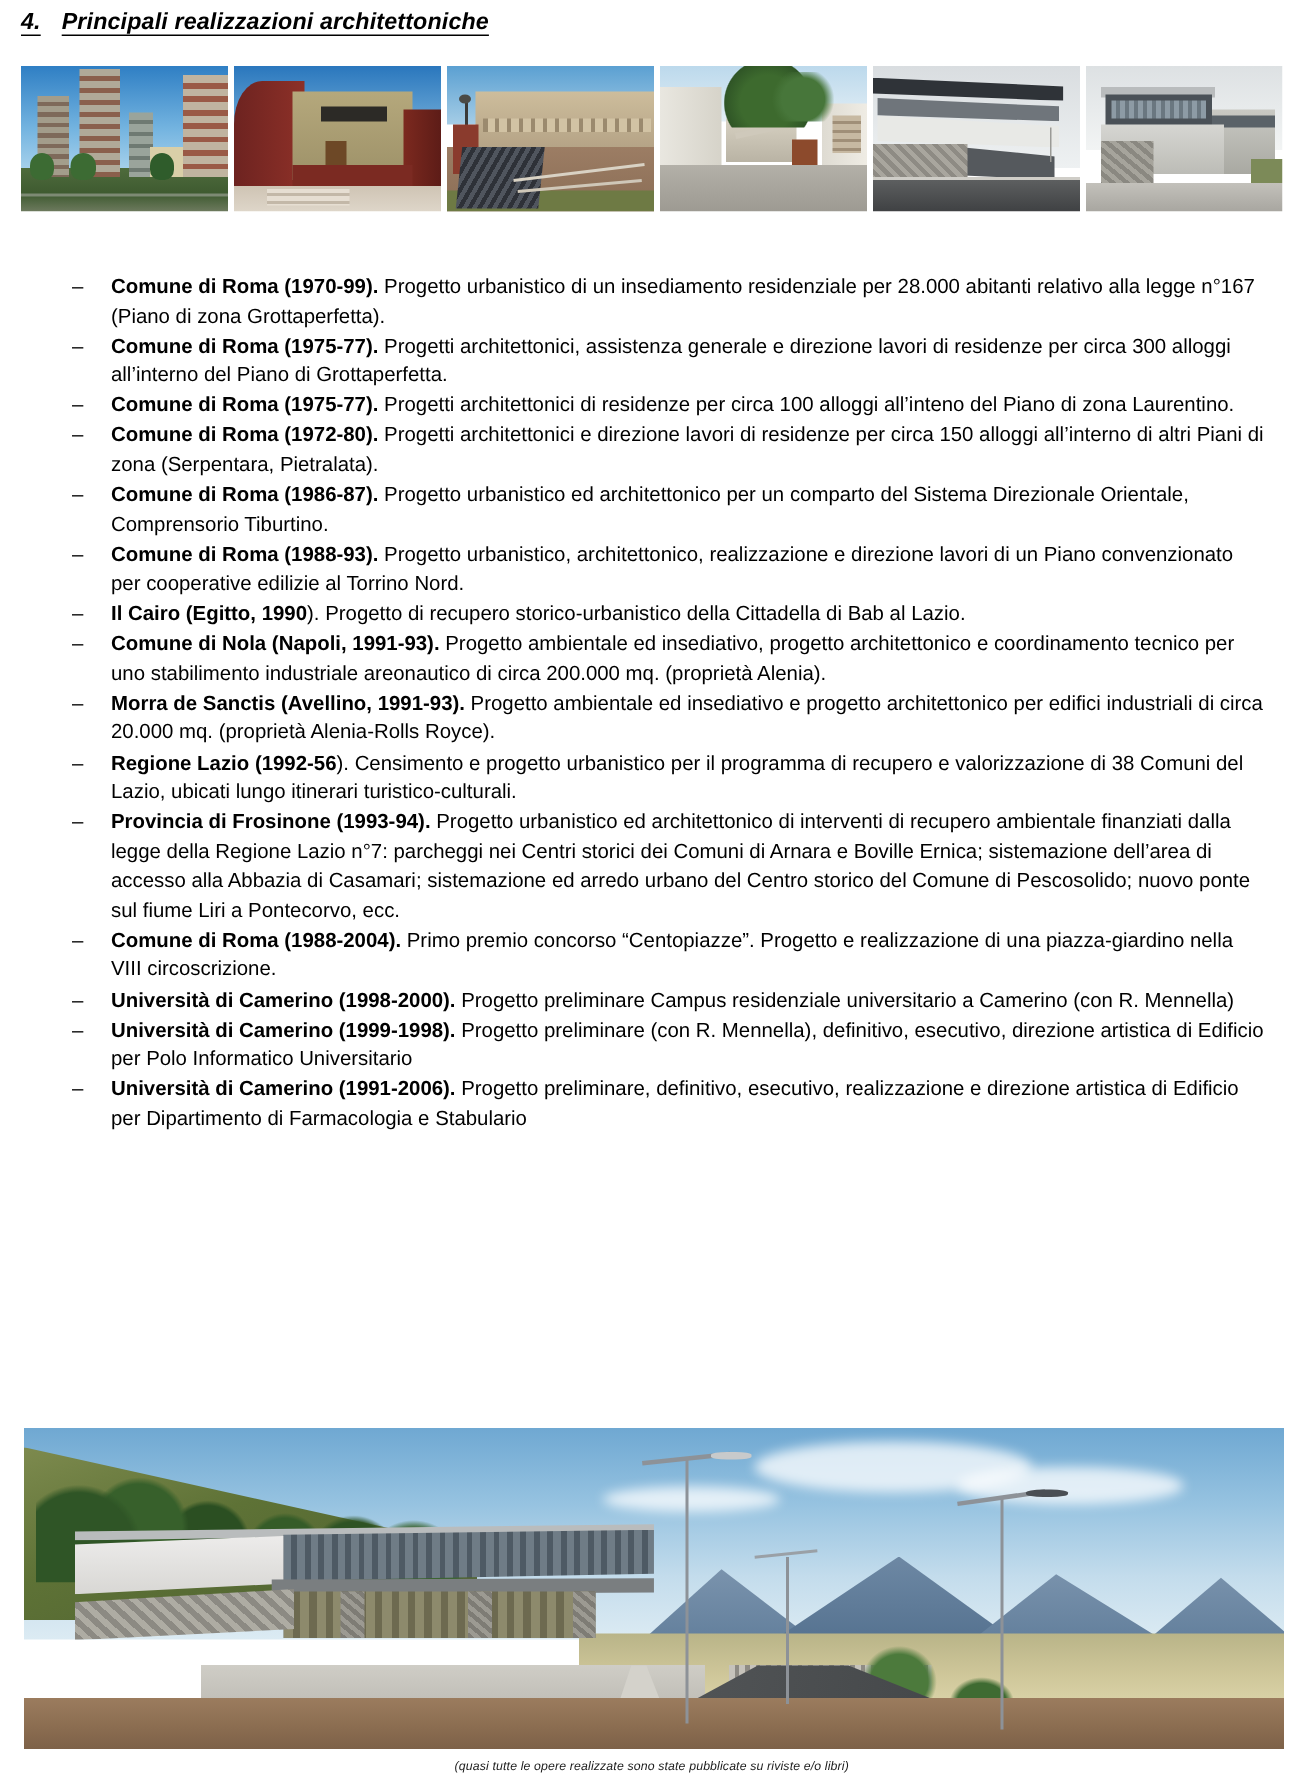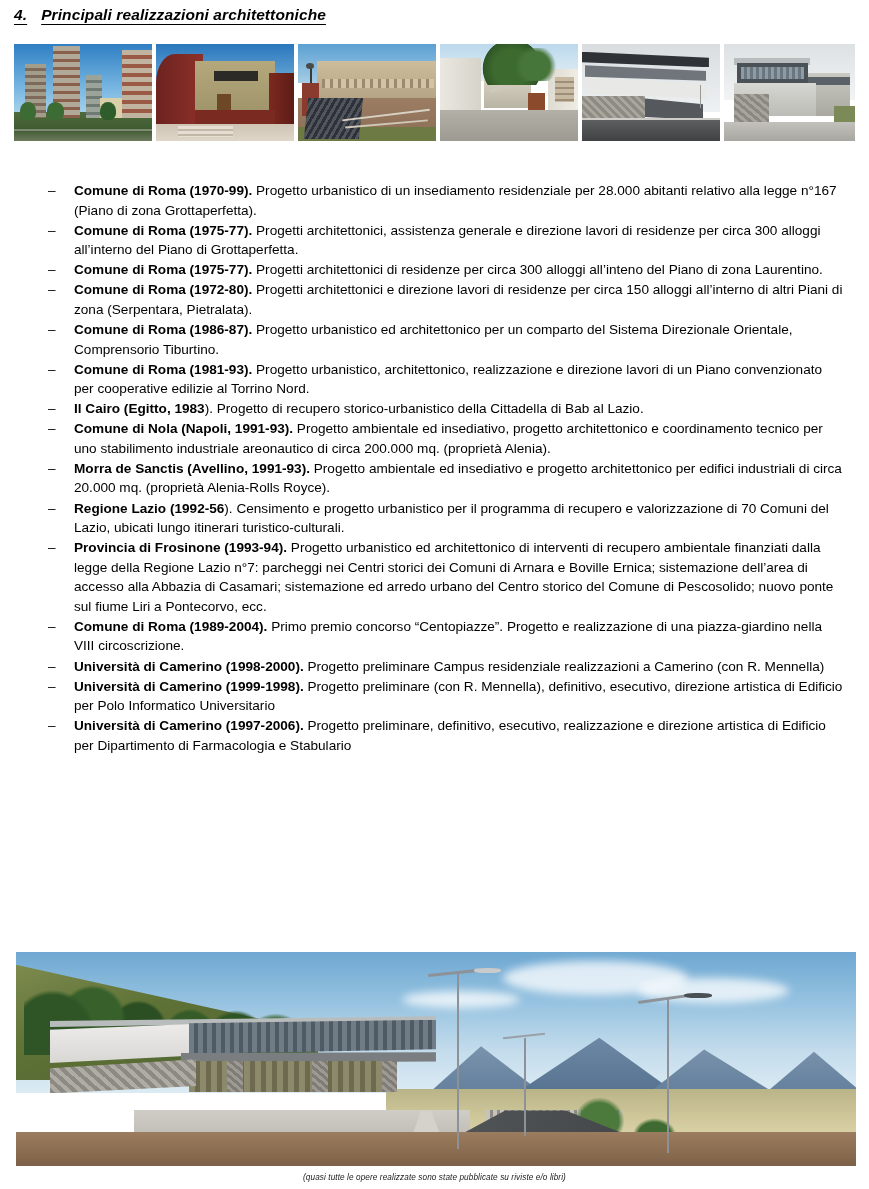--- a/index.html
+++ b/index.html
@@ -475,69 +475,69 @@
 
   <div class="li">
     <span class="dash">–</span><b>Comune di Roma (1970-99).</b><span> Progetto urbanistico di un insediamento residenziale per 28.000 abitanti relativo alla legge n°167 (Piano di zona Grottaperfetta).</span>
   </div>
 
   <div class="li">
     <span class="dash">–</span><b>Comune di Roma (1975-77).</b><span> Progetti architettonici, assistenza generale e direzione lavori di residenze per circa 300 alloggi all’interno del Piano di Grottaperfetta.</span>
   </div>
 
   <div class="li">
-    <span class="dash">–</span><b>Comune di Roma (1975-77).</b><span> Progetti architettonici di residenze per circa 300 alloggi all’inteno del Piano di zona Laurentino.</span>
+    <span class="dash">–</span><b>Comune di Roma (1975-77).</b><span> Progetti architettonici di residenze per circa 100 alloggi all’inteno del Piano di zona Laurentino.</span>
   </div>
 
   <div class="li">
     <span class="dash">–</span><b>Comune di Roma (1972-80).</b><span> Progetti architettonici e direzione lavori di residenze per circa 150 alloggi all’interno di altri Piani di zona (Serpentara, Pietralata).</span>
   </div>
 
   <div class="li">
     <span class="dash">–</span><b>Comune di Roma (1986-87).</b><span> Progetto urbanistico ed architettonico per un comparto del Sistema Direzionale Orientale, Comprensorio Tiburtino.</span>
   </div>
 
   <div class="li">
-    <span class="dash">–</span><b>Comune di Roma (1981-93).</b><span> Progetto urbanistico, architettonico, realizzazione e direzione lavori di un Piano convenzionato per cooperative edilizie al Torrino Nord.</span>
-  </div>
-
-  <div class="li">
-    <span class="dash">–</span><b>Il Cairo (Egitto, 1983</b><span>). Progetto di recupero storico-urbanistico della Cittadella di Bab al Lazio.</span>
+    <span class="dash">–</span><b>Comune di Roma (1988-93).</b><span> Progetto urbanistico, architettonico, realizzazione e direzione lavori di un Piano convenzionato per cooperative edilizie al Torrino Nord.</span>
+  </div>
+
+  <div class="li">
+    <span class="dash">–</span><b>Il Cairo (Egitto, 1990</b><span>). Progetto di recupero storico-urbanistico della Cittadella di Bab al Lazio.</span>
   </div>
 
   <div class="li">
     <span class="dash">–</span><b>Comune di Nola (Napoli, 1991-93).</b><span> Progetto ambientale ed insediativo, progetto architettonico e coordinamento tecnico per uno stabilimento industriale areonautico di circa 200.000 mq. (proprietà Alenia).</span>
   </div>
 
   <div class="li">
     <span class="dash">–</span><b>Morra de Sanctis (Avellino, 1991-93).</b><span> Progetto ambientale ed insediativo e progetto architettonico per edifici industriali di circa 20.000 mq. (proprietà Alenia-Rolls Royce).</span>
   </div>
 
   <div class="li">
-    <span class="dash">–</span><b>Regione Lazio (1992-56</b><span>). Censimento e progetto urbanistico per il programma di recupero e valorizzazione di 70 Comuni del Lazio, ubicati lungo itinerari turistico-culturali.</span>
+    <span class="dash">–</span><b>Regione Lazio (1992-56</b><span>). Censimento e progetto urbanistico per il programma di recupero e valorizzazione di 38 Comuni del Lazio, ubicati lungo itinerari turistico-culturali.</span>
   </div>
 
   <div class="li">
     <span class="dash">–</span><b>Provincia di Frosinone (1993-94).</b><span> Progetto urbanistico ed architettonico di interventi di recupero ambientale finanziati dalla legge della Regione Lazio n°7: parcheggi nei Centri storici dei Comuni di Arnara e Boville Ernica; sistemazione dell’area di accesso alla Abbazia di Casamari; sistemazione ed arredo urbano del Centro storico del Comune di Pescosolido; nuovo ponte sul fiume Liri a Pontecorvo, ecc.</span>
   </div>
 
   <div class="li">
-    <span class="dash">–</span><b>Comune di Roma (1989-2004).</b><span> Primo premio concorso “Centopiazze”. Progetto e realizzazione di una piazza-giardino nella VIII circoscrizione.</span>
-  </div>
-
-  <div class="li">
-    <span class="dash">–</span><b>Università di Camerino (1998-2000).</b><span> Progetto preliminare Campus residenziale realizzazioni a Camerino (con R. Mennella)</span>
+    <span class="dash">–</span><b>Comune di Roma (1988-2004).</b><span> Primo premio concorso “Centopiazze”. Progetto e realizzazione di una piazza-giardino nella VIII circoscrizione.</span>
+  </div>
+
+  <div class="li">
+    <span class="dash">–</span><b>Università di Camerino (1998-2000).</b><span> Progetto preliminare Campus residenziale universitario a Camerino (con R. Mennella)</span>
   </div>
 
   <div class="li">
     <span class="dash">–</span><b>Università di Camerino (1999-1998).</b><span> Progetto preliminare (con R. Mennella), definitivo, esecutivo, direzione artistica di Edificio per Polo Informatico Universitario</span>
   </div>
 
   <div class="li">
-    <span class="dash">–</span><b>Università di Camerino (1997-2006).</b><span> Progetto preliminare, definitivo, esecutivo, realizzazione e direzione artistica di Edificio per Dipartimento di Farmacologia e Stabulario</span>
+    <span class="dash">–</span><b>Università di Camerino (1991-2006).</b><span> Progetto preliminare, definitivo, esecutivo, realizzazione e direzione artistica di Edificio per Dipartimento di Farmacologia e Stabulario</span>
   </div>
 
 </div>
 
 <div class="bottom-photo">
   <div class="bp-sky"></div>
   <div class="bp-cloud bp-c1"></div>
   <div class="bp-cloud bp-c2"></div>
   <div class="bp-cloud bp-c3"></div>
 

